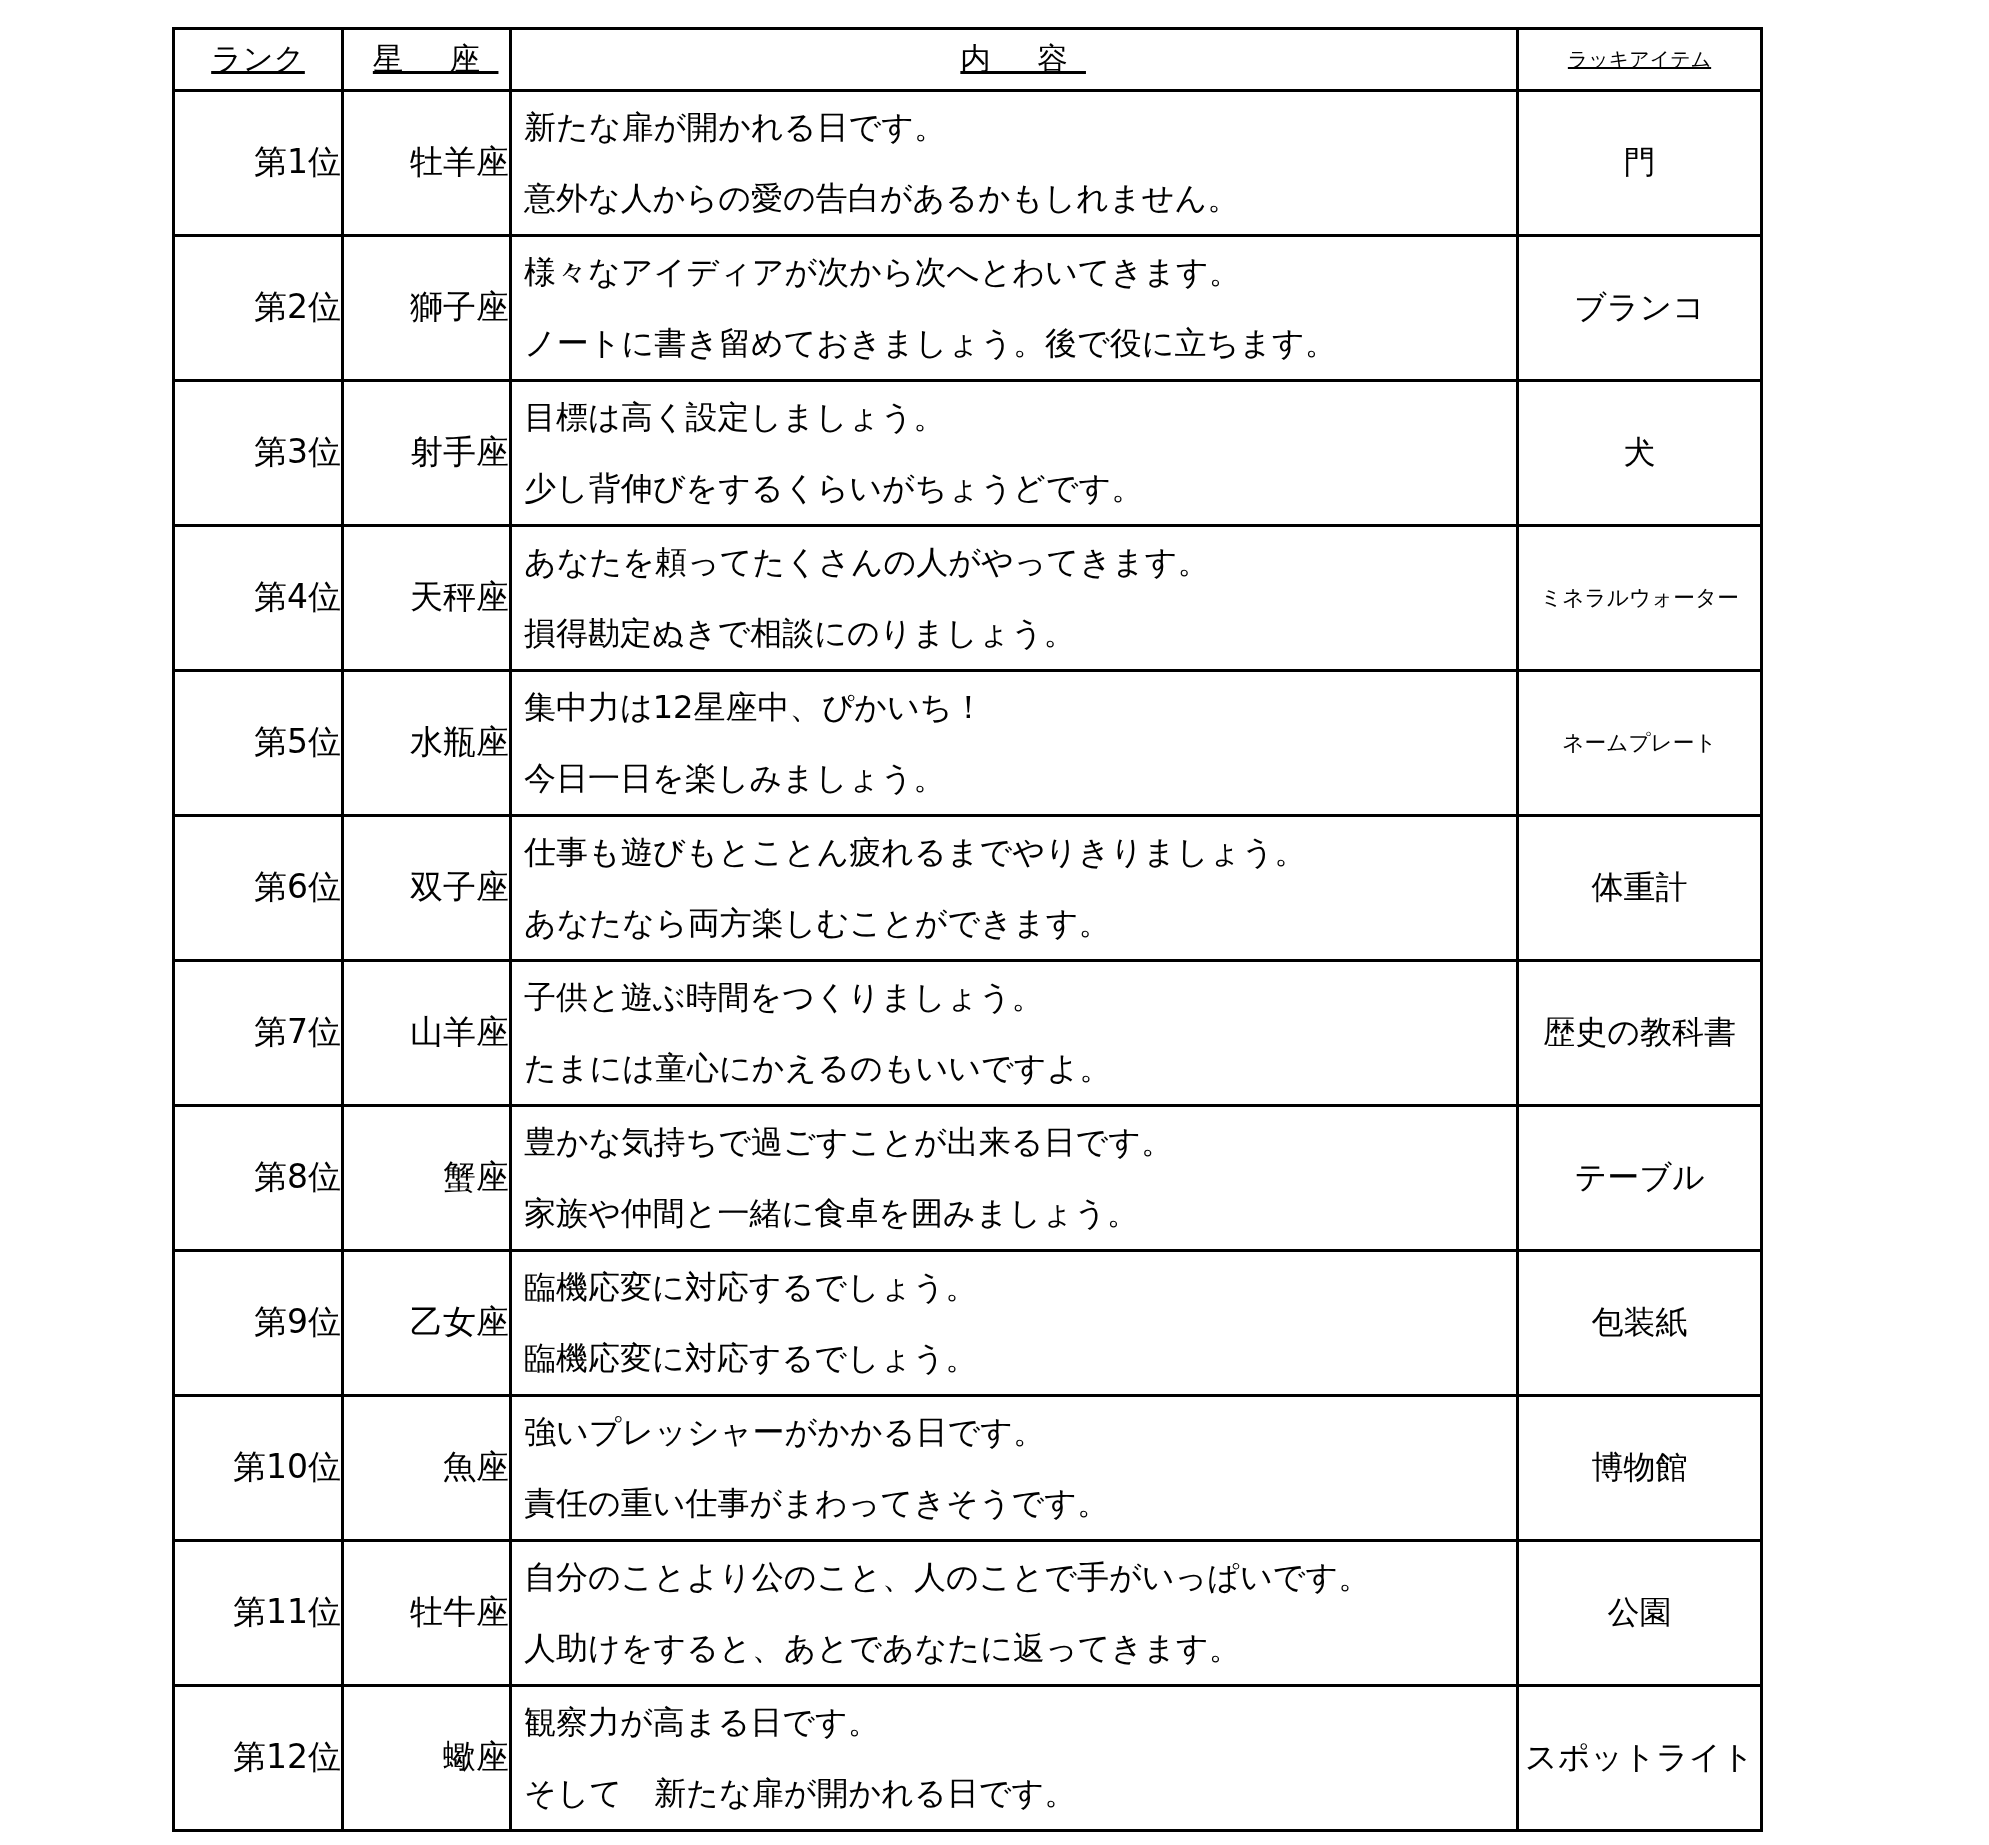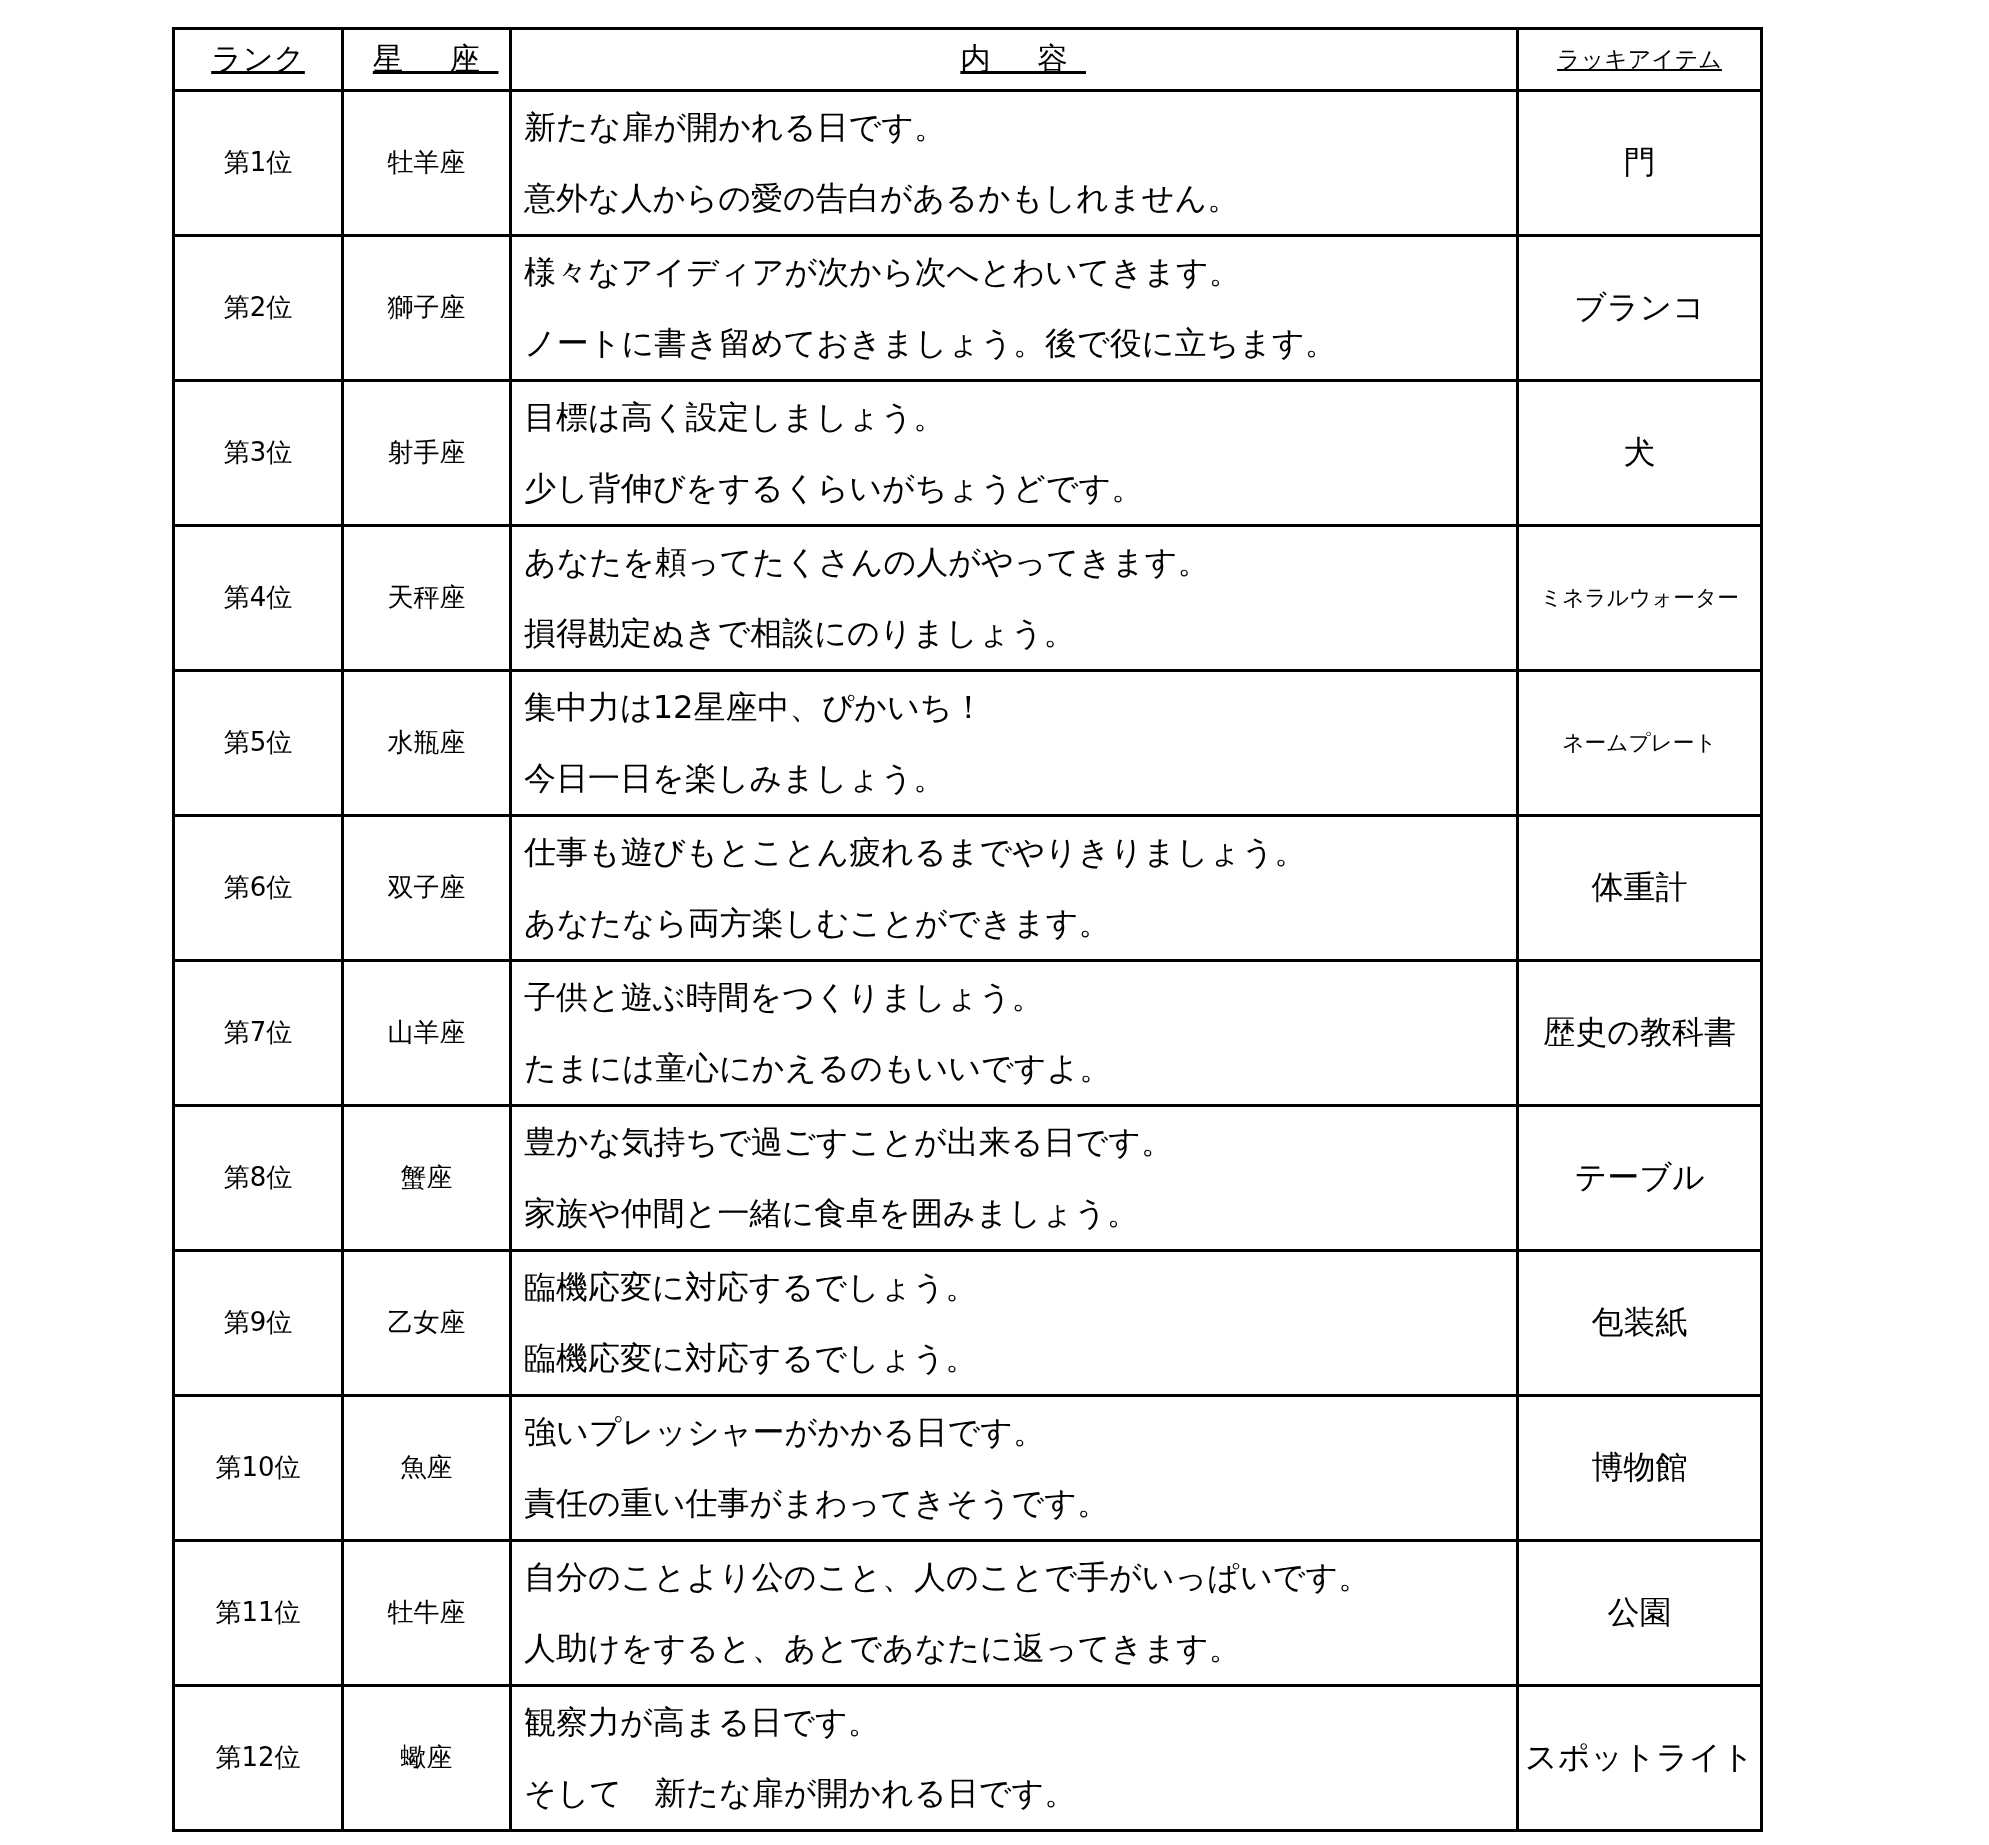--- a/index.html
+++ b/index.html
@@ -10,24 +10,24 @@
       width: 1587px; border-collapse: collapse; table-layout: fixed;
     }
     table.horoscope td, table.horoscope th {
       border: 3.2px solid #000; padding: 0; font-weight: normal;
     }
     col.c-rank { width: 169px; }
     col.c-sign { width: 168px; }
     col.c-content { width: 1007px; }
     col.c-item { width: 244px; }
     tr.head th { height: 59px; text-align: center; vertical-align: middle; font-size: 30.5px; text-decoration: underline; }
-    tr.head th.item-h { font-size: 23px; }
+    tr.head th.item-h { font-size: 20px; }
     tr.head th .spaced { letter-spacing: 0.6em; padding-left: 0.6em; }
     tr.row td { height: 139px; vertical-align: middle; }
-    td.rank, td.sign { text-align: center; font-size: 26px; }
+    td.rank, td.sign { text-align: right; font-size: 33px; }
     td.item { text-align: center; font-size: 32px; }
     td.item.small { font-size: 21.7px; }
     td.content { padding-left: 8px; font-size: 32px; }
     td.content .line { display: block; height: 71px; line-height: 71px; white-space: nowrap; padding-left: 12px; }
   </style>
 </head>
 <body>
 
 <table class="horoscope">
   <colgroup>

